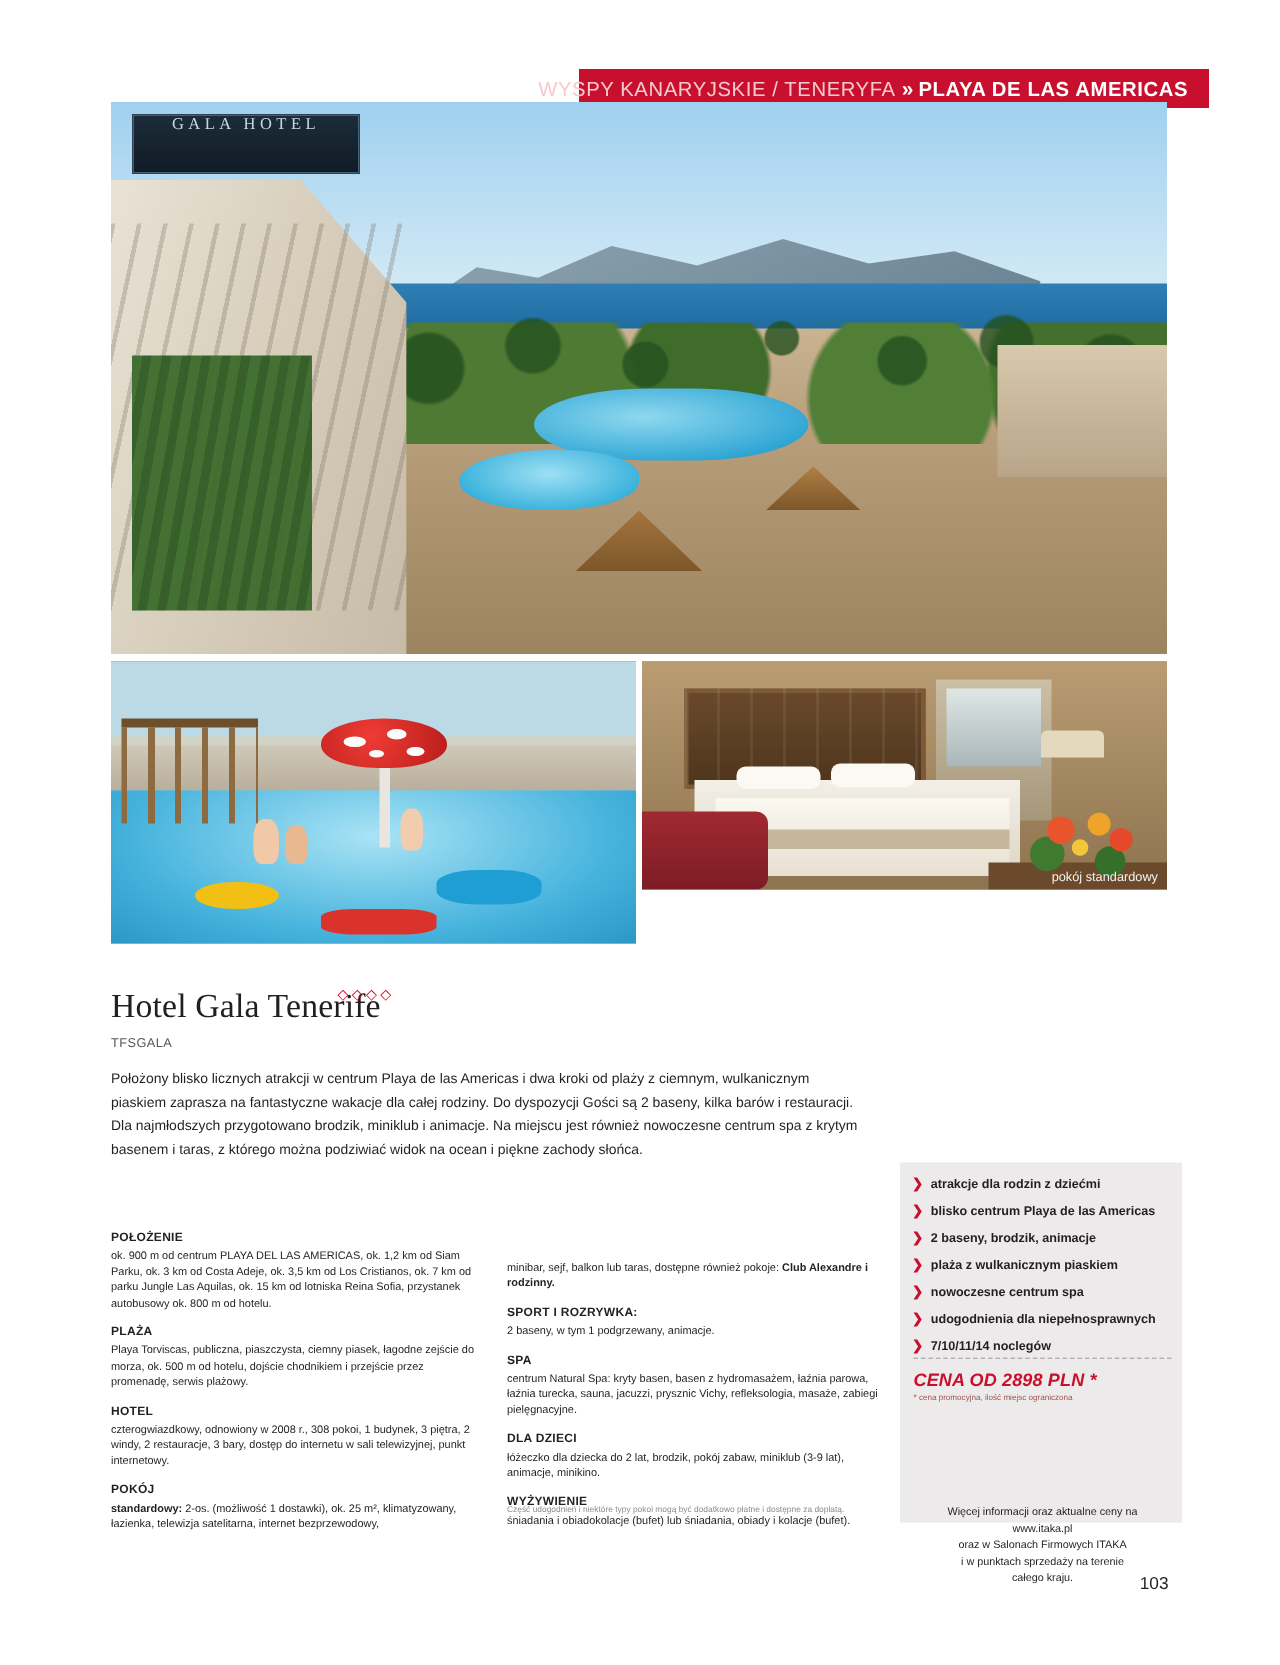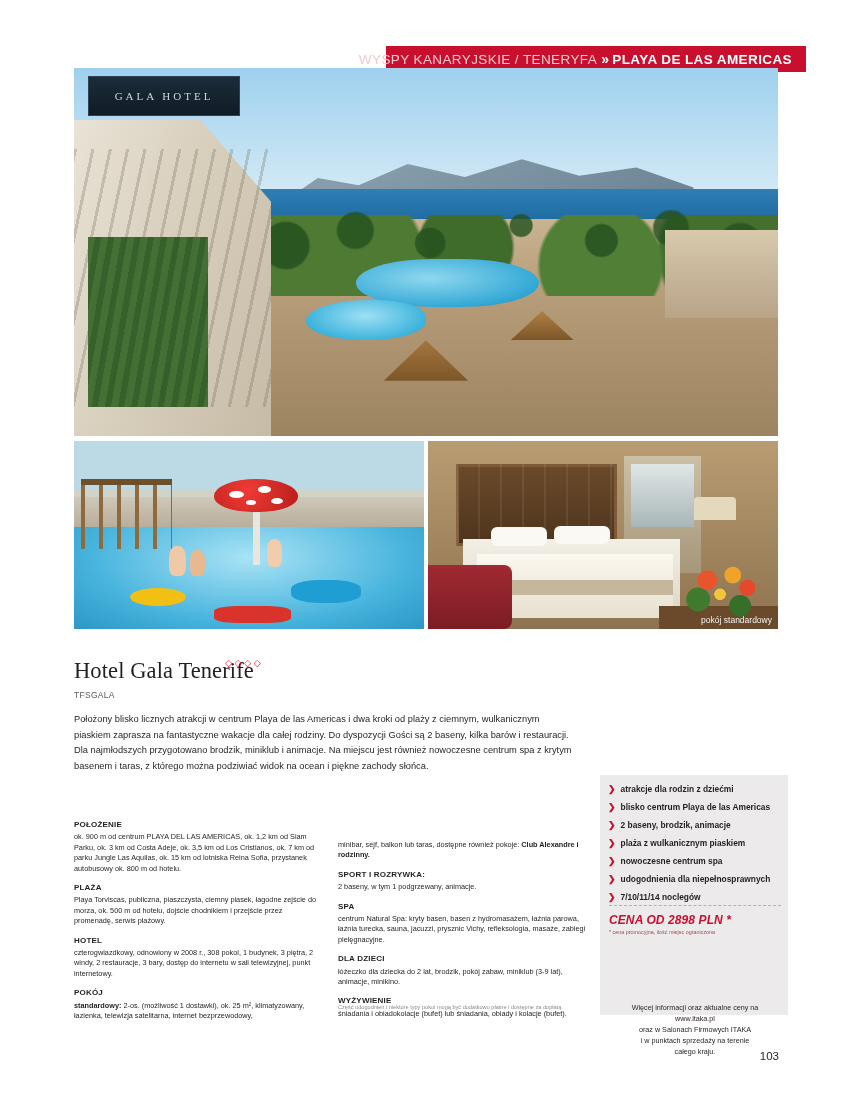--- a/index.html
+++ b/index.html
@@ -10,21 +10,21 @@
   .header-band{position:absolute;left:358px;top:46px;width:420px;height:26px;background:#c8102e;margin-left:28px;}
   .header-text{position:absolute;left:0;top:0;right:14px;height:26px;display:flex;align-items:center;justify-content:flex-end;
     color:#fff;font-size:13.5px;letter-spacing:.4px;white-space:nowrap;}
   .header-text .light{font-weight:400;color:#f6c9cf;}
   .header-text .chev{font-weight:700;margin:0 3px 0 4px;font-size:14px;}
   .header-text .bold{font-weight:700;}
 
   
   .photo-main{position:absolute;left:74px;top:68px;width:704px;height:368px;overflow:hidden;background:#2a6fa8;}
   .photo-left{position:absolute;left:74px;top:441px;width:350px;height:188px;overflow:hidden;background:#1d7fb5;}
-  .photo-right{position:absolute;left:428px;top:441px;width:350px;height:188px;overflow:hidden;background:#6b4a33;}
+  .photo-right{position:absolute;left:428px;top:441px;width:350px;height:152px;overflow:hidden;background:#6b4a33;}
   .cap-room{position:absolute;right:6px;bottom:4px;color:#fff;font-size:8.5px;opacity:.92;}
 
   
   .sky{position:absolute;left:0;top:0;width:100%;height:38%;
     background:linear-gradient(#9fd0ef 0%,#bfe0f3 55%,#d9ecf7 100%);}
   .mountain{position:absolute;left:30%;top:20%;width:58%;height:16%;
     background:linear-gradient(160deg,#8ba0ae,#5f7788);
     clip-path:polygon(0% 100%,8% 62%,18% 74%,30% 38%,44% 60%,58% 30%,72% 58%,86% 44%,100% 78%,100% 100%);opacity:.9;}
   .sea{position:absolute;left:26%;top:33%;width:74%;height:9%;
     background:linear-gradient(#2f7fb4,#1d6aa0);}
@@ -55,21 +55,21 @@
     background:radial-gradient(circle at 8% 30%,rgba(35,80,30,.85) 0 4.5%,transparent 5%),
       radial-gradient(circle at 21% 18%,rgba(35,80,30,.8) 0 4%,transparent 4.5%),
       radial-gradient(circle at 35% 28%,rgba(35,80,30,.8) 0 4%,transparent 4.5%),
       radial-gradient(circle at 52% 14%,rgba(35,80,30,.8) 0 3.6%,transparent 4.1%),
       radial-gradient(circle at 67% 26%,rgba(35,80,30,.8) 0 4.2%,transparent 4.7%),
       radial-gradient(circle at 80% 16%,rgba(35,80,30,.8) 0 3.8%,transparent 4.3%),
       radial-gradient(circle at 93% 30%,rgba(35,80,30,.8) 0 4.2%,transparent 4.7%);}
   .bldg-r{position:absolute;right:0;top:44%;width:16%;height:24%;
     background:linear-gradient(#d8c9ad,#bca икон);background:linear-gradient(#d8c9ad,#b9a488);}
   .logo-plate{position:absolute;left:14px;top:8px;width:150px;height:38px;
-    background:linear-gradient(#1c2c3a,#101b26);border:1px solid #2d4254;display:flex;align-items:center;justify-content:center;}
+    background:linear-gradient(#1c2c3a,#101b26);border:1px solid #2d4254;display:flex;justify-content:center;}
   .logo-plate span{color:#cdd6de;font-size:11px;letter-spacing:3px;font-family:"Liberation Serif",serif;}
 
   
   .kp-bg{position:absolute;inset:0;background:linear-gradient(#bcd9e6 0 26%,#cfd3c8 26% 42%,#7ec8e6 42% 100%);}
   .kp-deck{position:absolute;left:0;top:30%;width:100%;height:16%;background:linear-gradient(#cfc8b8,#b8ae9c);}
   .kp-water{position:absolute;left:0;top:46%;width:100%;height:54%;
     background:radial-gradient(ellipse at 50% 30%,#a9e3f5,#46b3dd 65%,#2a97c6);}
   .kp-umb{position:absolute;left:40%;top:20%;width:24%;height:18%;border-radius:50% 50% 45% 45%;
     background:radial-gradient(circle at 40% 35%,#ef3b35,#b81d1b);}
   .kp-umb-dot{position:absolute;border-radius:50%;background:#fdfdfd;}

